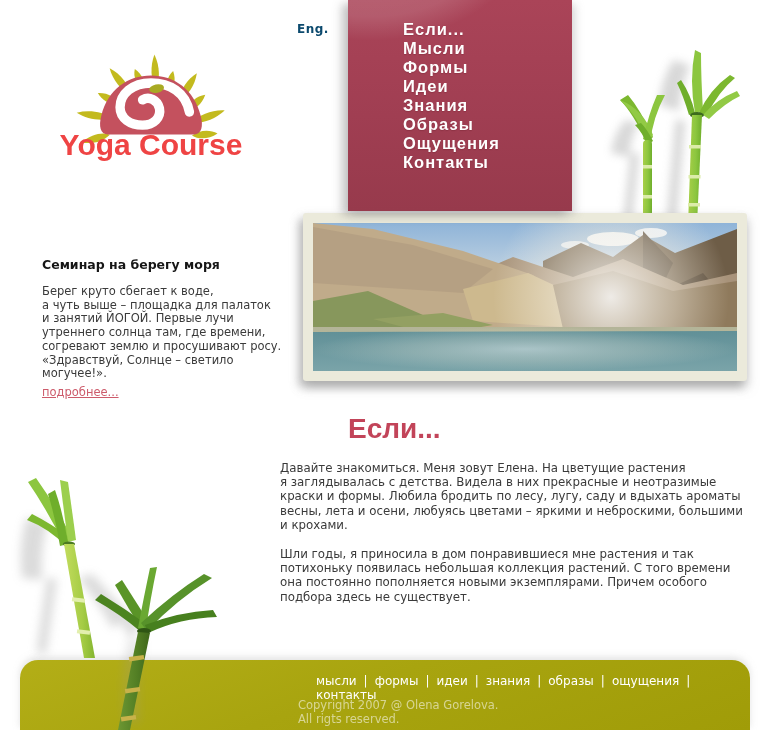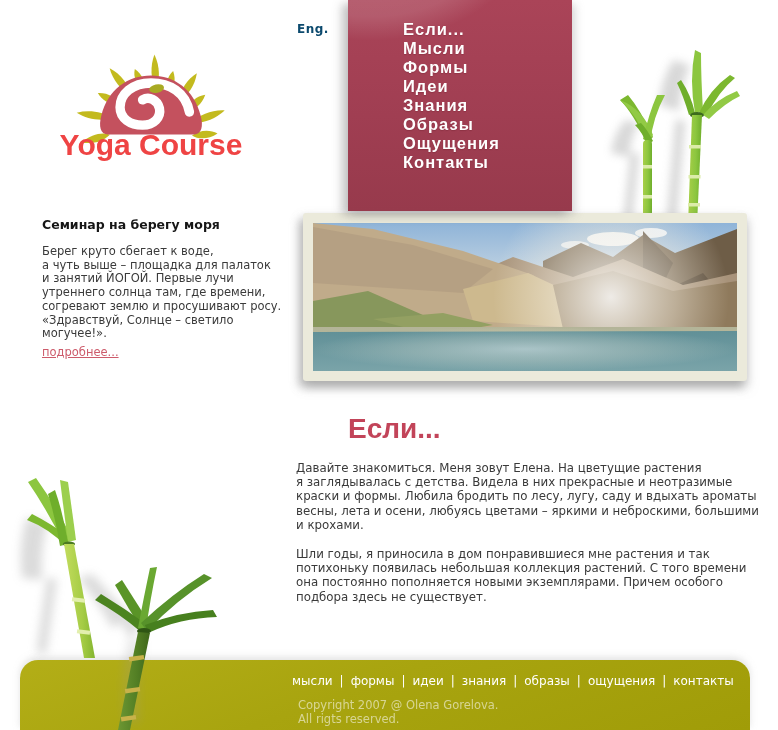--- a/index.html
+++ b/index.html
@@ -21,43 +21,43 @@
           radial-gradient(130% 95% at 10% -32%, rgba(255,255,255,.20) 0%, rgba(255,255,255,.13) 42%, rgba(255,255,255,0) 54%),
           linear-gradient(180deg,#aa4458 0%,#a03e52 55%,#973a4c 100%);
         box-shadow:-6px 4px 9px rgba(125,125,125,.45), 4px 4px 8px rgba(150,150,150,.30);
         padding-top:20px;box-sizing:border-box;}
   #menu .mitem{padding-left:55px;line-height:22.4px;font:bold 16.5px "Liberation Sans",sans-serif;
         color:#ffffff;letter-spacing:1px;cursor:pointer;text-shadow:0 1px 1px rgba(90,20,30,.25);}
 
   
   #news{position:absolute;left:42px;top:217px;width:252px;z-index:2;}
   #news .date{font:12px "DejaVu Sans",sans-serif;color:#cd5b6b;margin-bottom:13px;}
-  #news .ntitle{font:bold 12.5px "DejaVu Sans",sans-serif;color:#161616;margin-bottom:13px;}
+  #news .ntitle{font:bold 12.5px "DejaVu Sans",sans-serif;color:#161616;margin-bottom:13px;margin-top:40px;}
   #news .nbody{font:11.5px/13.7px "DejaVu Sans",sans-serif;color:#3a3a3a;white-space:pre-line;}
   #news .more{display:inline-block;margin-top:1px;font:11.5px/13.7px "DejaVu Sans",sans-serif;
         color:#cd5b6b;cursor:pointer;text-decoration:underline;}
 
   
   #photo-frame{position:absolute;left:303px;top:213px;padding:10px;background:#ebeadb;
         border-radius:3px;z-index:3;
         box-shadow:0 6px 11px rgba(135,135,135,.55), -5px 6px 9px rgba(150,150,150,.40);}
   #photo-frame svg{display:block;}
 
   
   #main-heading{position:absolute;left:348px;top:413px;font:bold 28px "Liberation Sans",sans-serif;
         color:#c24459;z-index:2;}
-  #paragraphs{position:absolute;left:296px;top:461px;width:472px;z-index:2;}
+  #paragraphs{position:absolute;left:280px;top:461px;width:472px;z-index:2;}
   #paragraphs p{margin:0 0 15px 0;font:11.8px/14.2px "DejaVu Sans",sans-serif;color:#3a3a3a;white-space:pre-line;}
 
   
   #footer{position:absolute;left:20px;top:660px;width:730px;height:70px;z-index:2;
         background:linear-gradient(160deg,#b3ae17 0%,#a8a40f 45%,#a09c08 100%);
         border-radius:18px 18px 0 0;
         box-shadow:0 -3px 7px rgba(175,175,175,.35);}
-  #footer .links{position:absolute;left:272px;top:14px;font:12px "DejaVu Sans",sans-serif;color:#fff;}
+  #footer .links{position:absolute;left:296px;top:14px;font:12px "DejaVu Sans",sans-serif;color:#fff;}
   #footer .links .flink{cursor:pointer;color:#fff;}
   #footer .links .fsep{margin:0 7px;color:#fff;}
   #footer .copy{position:absolute;left:278px;top:39px;font:11.5px/13.5px "DejaVu Sans",sans-serif;
         color:rgba(255,255,255,.55);}
 
   
   #bamboo-tr{position:absolute;left:595px;top:25px;z-index:1;}
   #bamboo-bl{position:absolute;left:8px;top:428px;z-index:10;}
 </style>
 </head>

